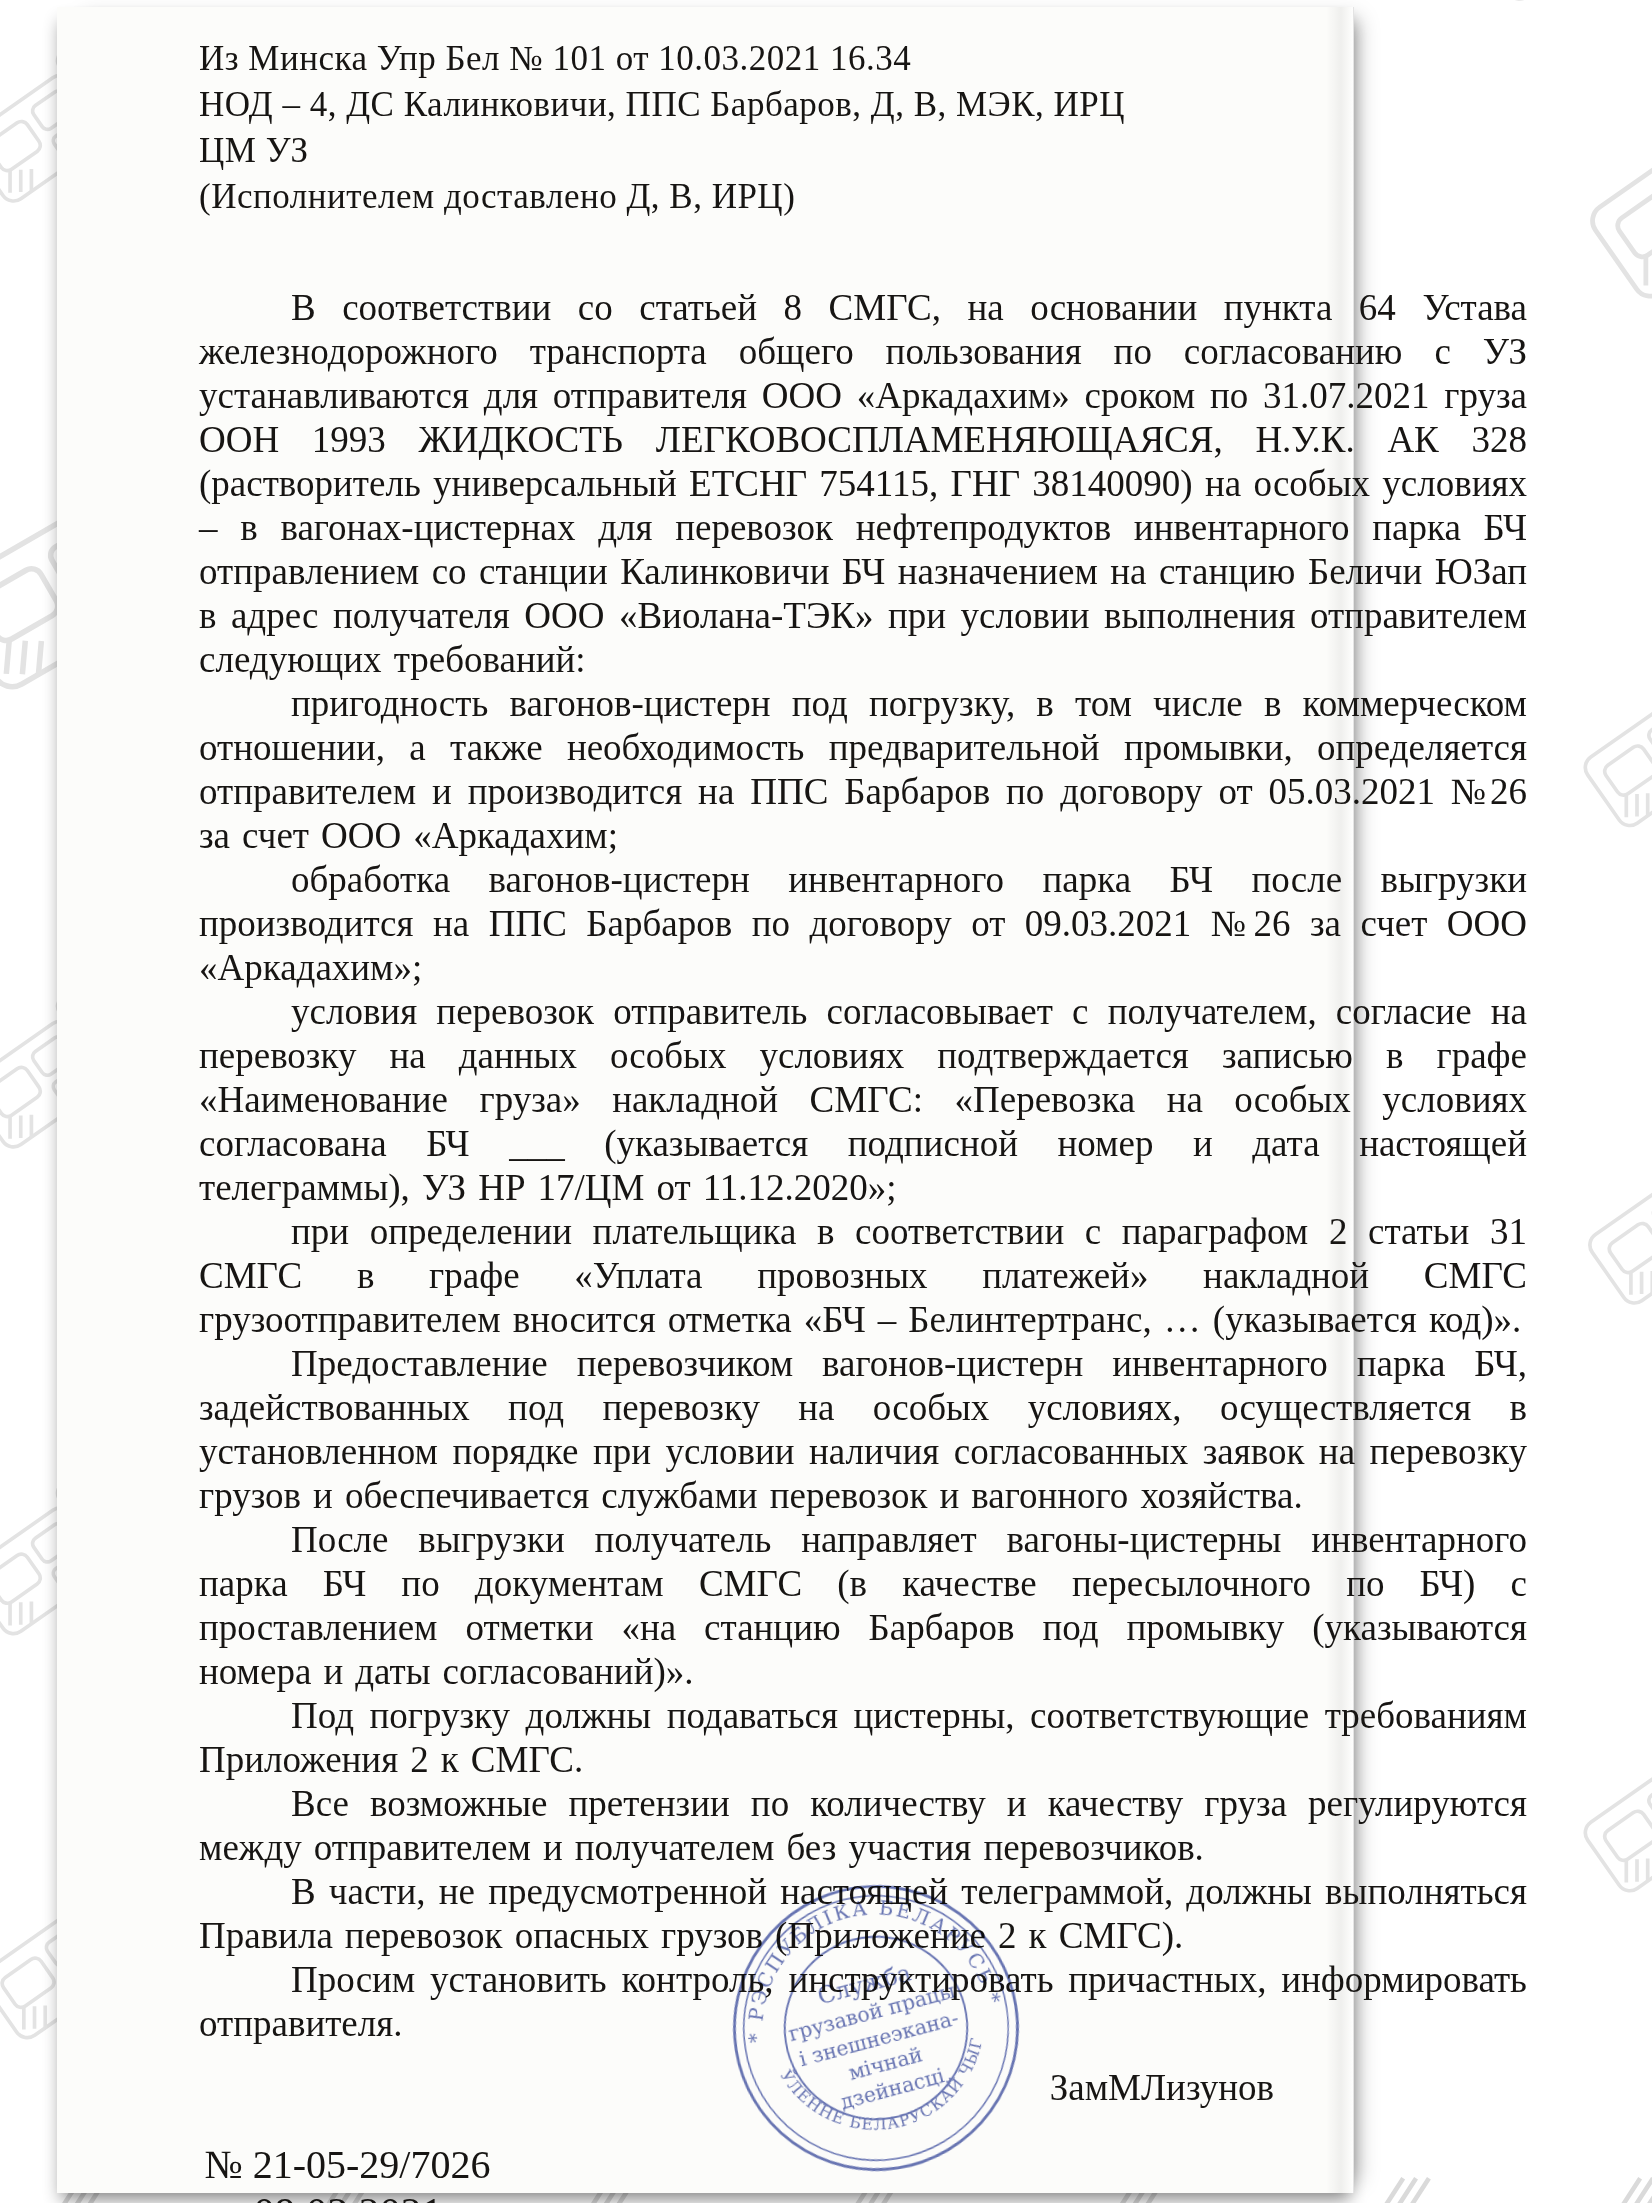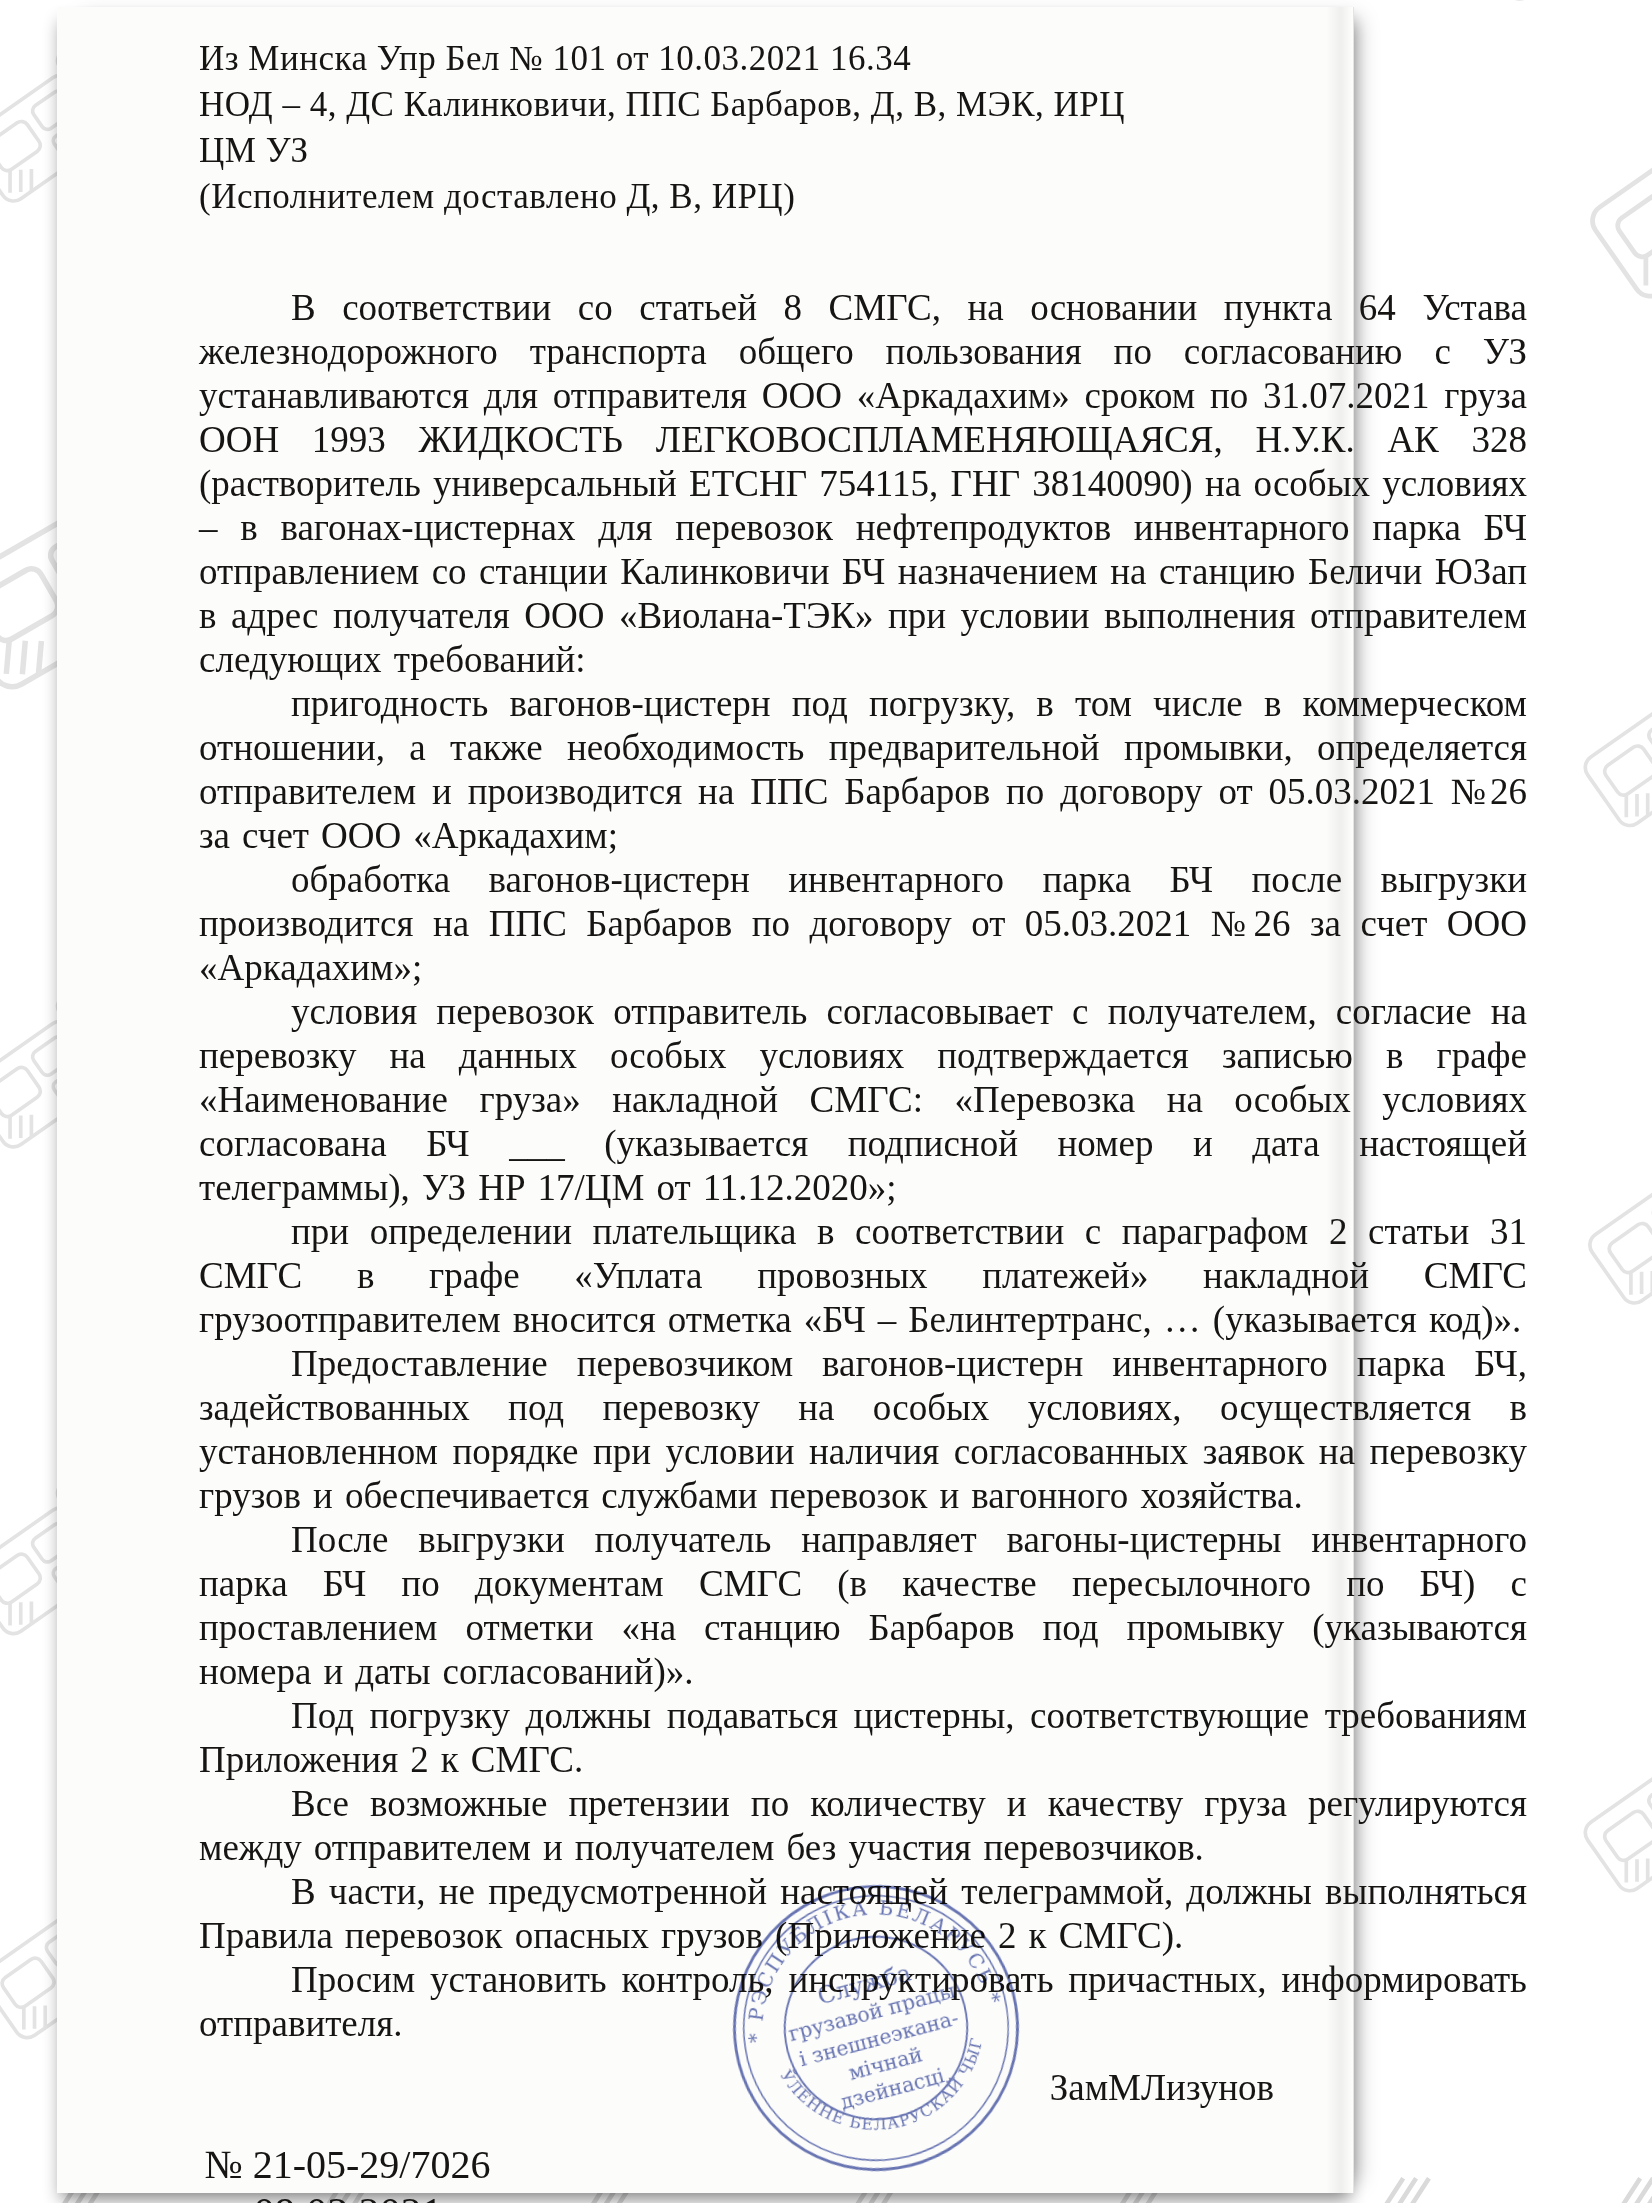--- a/index.html
+++ b/index.html
@@ -94,21 +94,21 @@
     <div class="hdr">
       <div>Из Минска Упр Бел №  101 от 10.03.2021  16.34</div>
       <div>НОД – 4, ДС Калинковичи, ППС Барбаров, Д, В, МЭК, ИРЦ</div>
       <div>ЦМ УЗ</div>
       <div>(Исполнителем доставлено Д, В, ИРЦ)</div>
     </div>
 
     <div class="body-text">
       <p>В соответствии со статьей 8 СМГС, на основании пункта 64 Устава железнодорожного транспорта общего пользования по согласованию с УЗ устанавливаются для отправителя ООО «Аркадахим» сроком по 31.07.2021 груза ООН 1993 ЖИДКОСТЬ ЛЕГКОВОСПЛАМЕНЯЮЩАЯСЯ, Н.У.К. АК 328 (растворитель универсальный ЕТСНГ 754115, ГНГ 38140090) на особых условиях – в вагонах-цистернах для перевозок нефтепродуктов инвентарного парка БЧ отправлением со станции Калинковичи БЧ назначением на станцию Беличи ЮЗап в адрес получателя ООО «Виолана-ТЭК» при условии выполнения отправителем следующих требований:</p>
       <p>пригодность вагонов-цистерн под погрузку, в том числе в коммерческом отношении, а также необходимость предварительной промывки, определяется отправителем и производится на ППС Барбаров по договору от 05.03.2021 №26 за счет ООО «Аркадахим;</p>
-      <p>обработка вагонов-цистерн инвентарного парка БЧ после выгрузки производится на ППС Барбаров по договору от 05.03.2021 №26 за счет ООО «Аркадахим»;</p>
+      <p>обработка вагонов-цистерн инвентарного парка БЧ после выгрузки производится на ППС Барбаров по договору от 09.03.2021 №26 за счет ООО «Аркадахим»;</p>
       <p>условия перевозок отправитель согласовывает с получателем, согласие на перевозку на данных особых условиях подтверждается записью в графе «Наименование груза» накладной СМГС: «Перевозка на особых условиях согласована БЧ ___ (указывается подписной номер и дата настоящей телеграммы), УЗ НР 17/ЦМ от 11.12.2020»;</p>
       <p>при определении плательщика в соответствии с параграфом 2 статьи 31 СМГС в графе «Уплата провозных платежей» накладной СМГС грузоотправителем вносится отметка «БЧ – Белинтертранс, … (указывается код)».</p>
       <p>Предоставление перевозчиком вагонов-цистерн инвентарного парка БЧ, задействованных под перевозку на особых условиях, осуществляется в установленном порядке при условии наличия согласованных заявок на перевозку грузов и обеспечивается службами перевозок и вагонного хозяйства.</p>
       <p>После выгрузки получатель направляет вагоны-цистерны инвентарного парка БЧ по документам СМГС (в качестве пересылочного по БЧ) с проставлением отметки «на станцию Барбаров под промывку (указываются номера и даты согласований)».</p>
       <p>Под погрузку должны подаваться цистерны, соответствующие требованиям Приложения 2 к СМГС.</p>
       <p>Все возможные претензии по количеству и качеству груза регулируются между отправителем и получателем без участия перевозчиков.</p>
       <p>В части, не предусмотренной настоящей телеграммой, должны выполняться Правила перевозок опасных грузов (Приложение 2 к СМГС).</p>
       <p>Просим установить контроль, инструктировать причастных, информировать отправителя.</p>
     </div>
 

